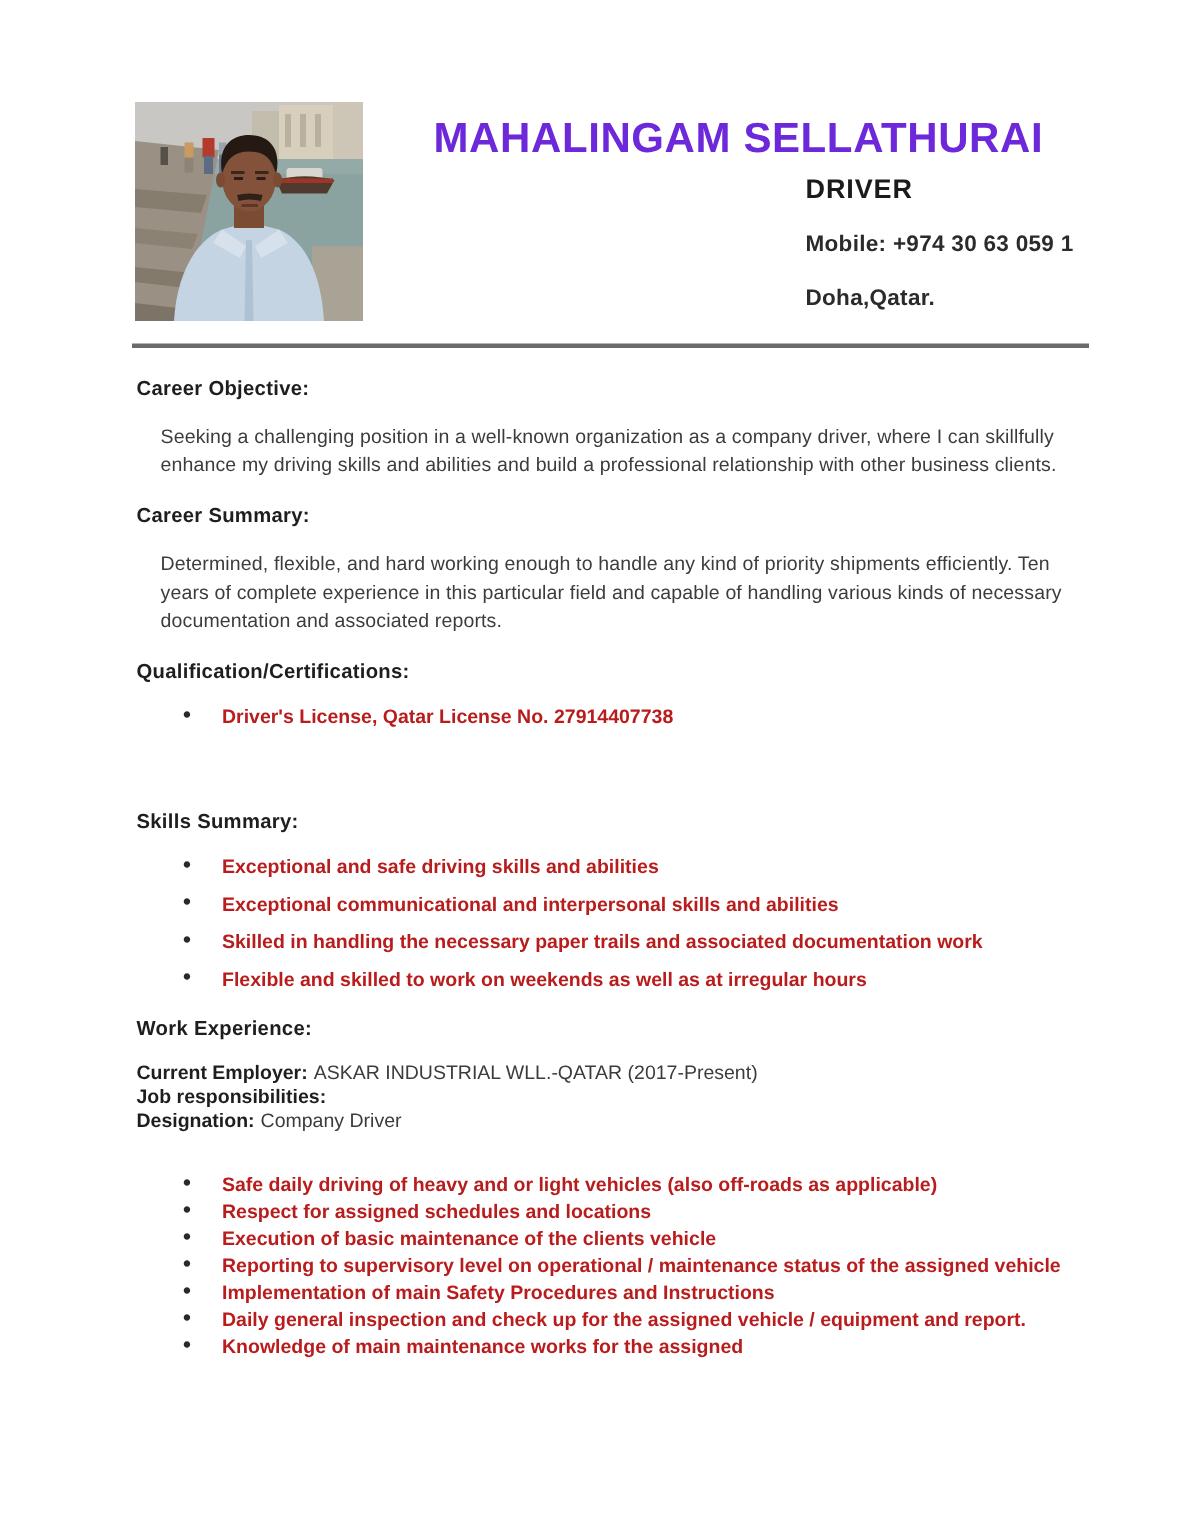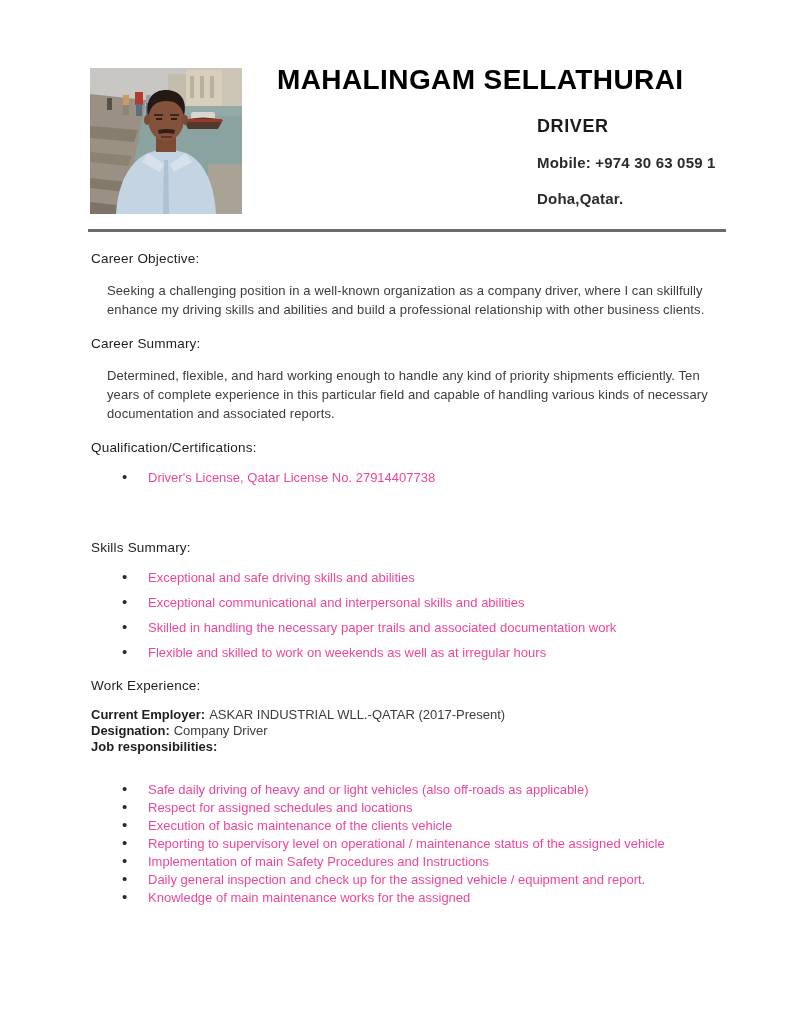--- a/index.html
+++ b/index.html
@@ -22,25 +22,25 @@
     top: 68px;
     width: 152px;
     height: 146px;
     overflow: hidden;
   }
   .photo svg { display: block; width: 100%; height: 100%; }
   .candidate-name {
     position: absolute;
     left: 277px;
     top: 64px;
-    margin: 0;
+    margin: 12px;
     font-size: 28px;
     font-weight: bold;
     letter-spacing: 0.4px;
-    color: #000000;
+    color: #6d28d9;
     white-space: nowrap;
   }
   .contact {
     position: absolute;
     left: 537px;
     top: 116px;
     color: #222222;
   }
   .contact .job-title {
     font-size: 18px;
@@ -69,21 +69,21 @@
   main {
     position: absolute;
     left: 91px;
     top: 251px;
     width: 621px;
     color: #3c3c3c;
   }
   h2.sec-heading {
     margin: 0;
     font-size: 13.5px;
-    font-weight: normal;
+    font-weight: bold;
     letter-spacing: 0.2px;
     color: #1e1e1e;
   }
   p.sec-body {
     margin: 15px 0 0 16px;
     font-size: 13px;
     line-height: 19px;
     letter-spacing: 0.1px;
     color: #3c3c3c;
   }
@@ -92,21 +92,22 @@
   ul.bullets {
     list-style: none;
     margin: 14px 0 0 0;
     padding: 0;
   }
   ul.bullets li {
     position: relative;
     padding-left: 57px;
     font-size: 13px;
     line-height: 17px;
-    color: #ec4899;
+    color: #b91c1c;
+    font-weight: bold;
   }
   ul.bullets li::before {
     content: "\2022";
     position: absolute;
     left: 31px;
     top: -1px;
     font-size: 15px;
     color: #2a2a2a;
   }
   ul.bullets.spread li { margin-bottom: 8px; }
@@ -228,24 +229,24 @@
       </ul>
     </section>
 
     <section>
       <h2 class="sec-heading">Work Experience:</h2>
       <div class="emp-block">
         <p class="emp-line">
           <span class="lbl">Current Employer:</span><span>ASKAR INDUSTRIAL WLL.-QATAR (2017-Present)</span>
         </p>
         <p class="emp-line">
-          <span class="lbl">Designation:</span><span>Company Driver</span>
+          <span class="lbl">Job responsibilities:</span>
         </p>
         <p class="emp-line">
-          <span class="lbl">Job responsibilities:</span>
+          <span class="lbl">Designation:</span><span>Company Driver</span>
         </p>
       </div>
       <div class="gap-md"></div>
       <ul class="bullets compact">
         <li>Safe daily driving of heavy and or light vehicles (also off-roads as applicable)</li>
         <li>Respect for assigned schedules and locations</li>
         <li>Execution of basic maintenance of the clients vehicle</li>
         <li>Reporting to supervisory level on operational / maintenance status of the assigned vehicle</li>
         <li>Implementation of main Safety Procedures and Instructions</li>
         <li>Daily general inspection and check up for the assigned vehicle / equipment and report.</li>

